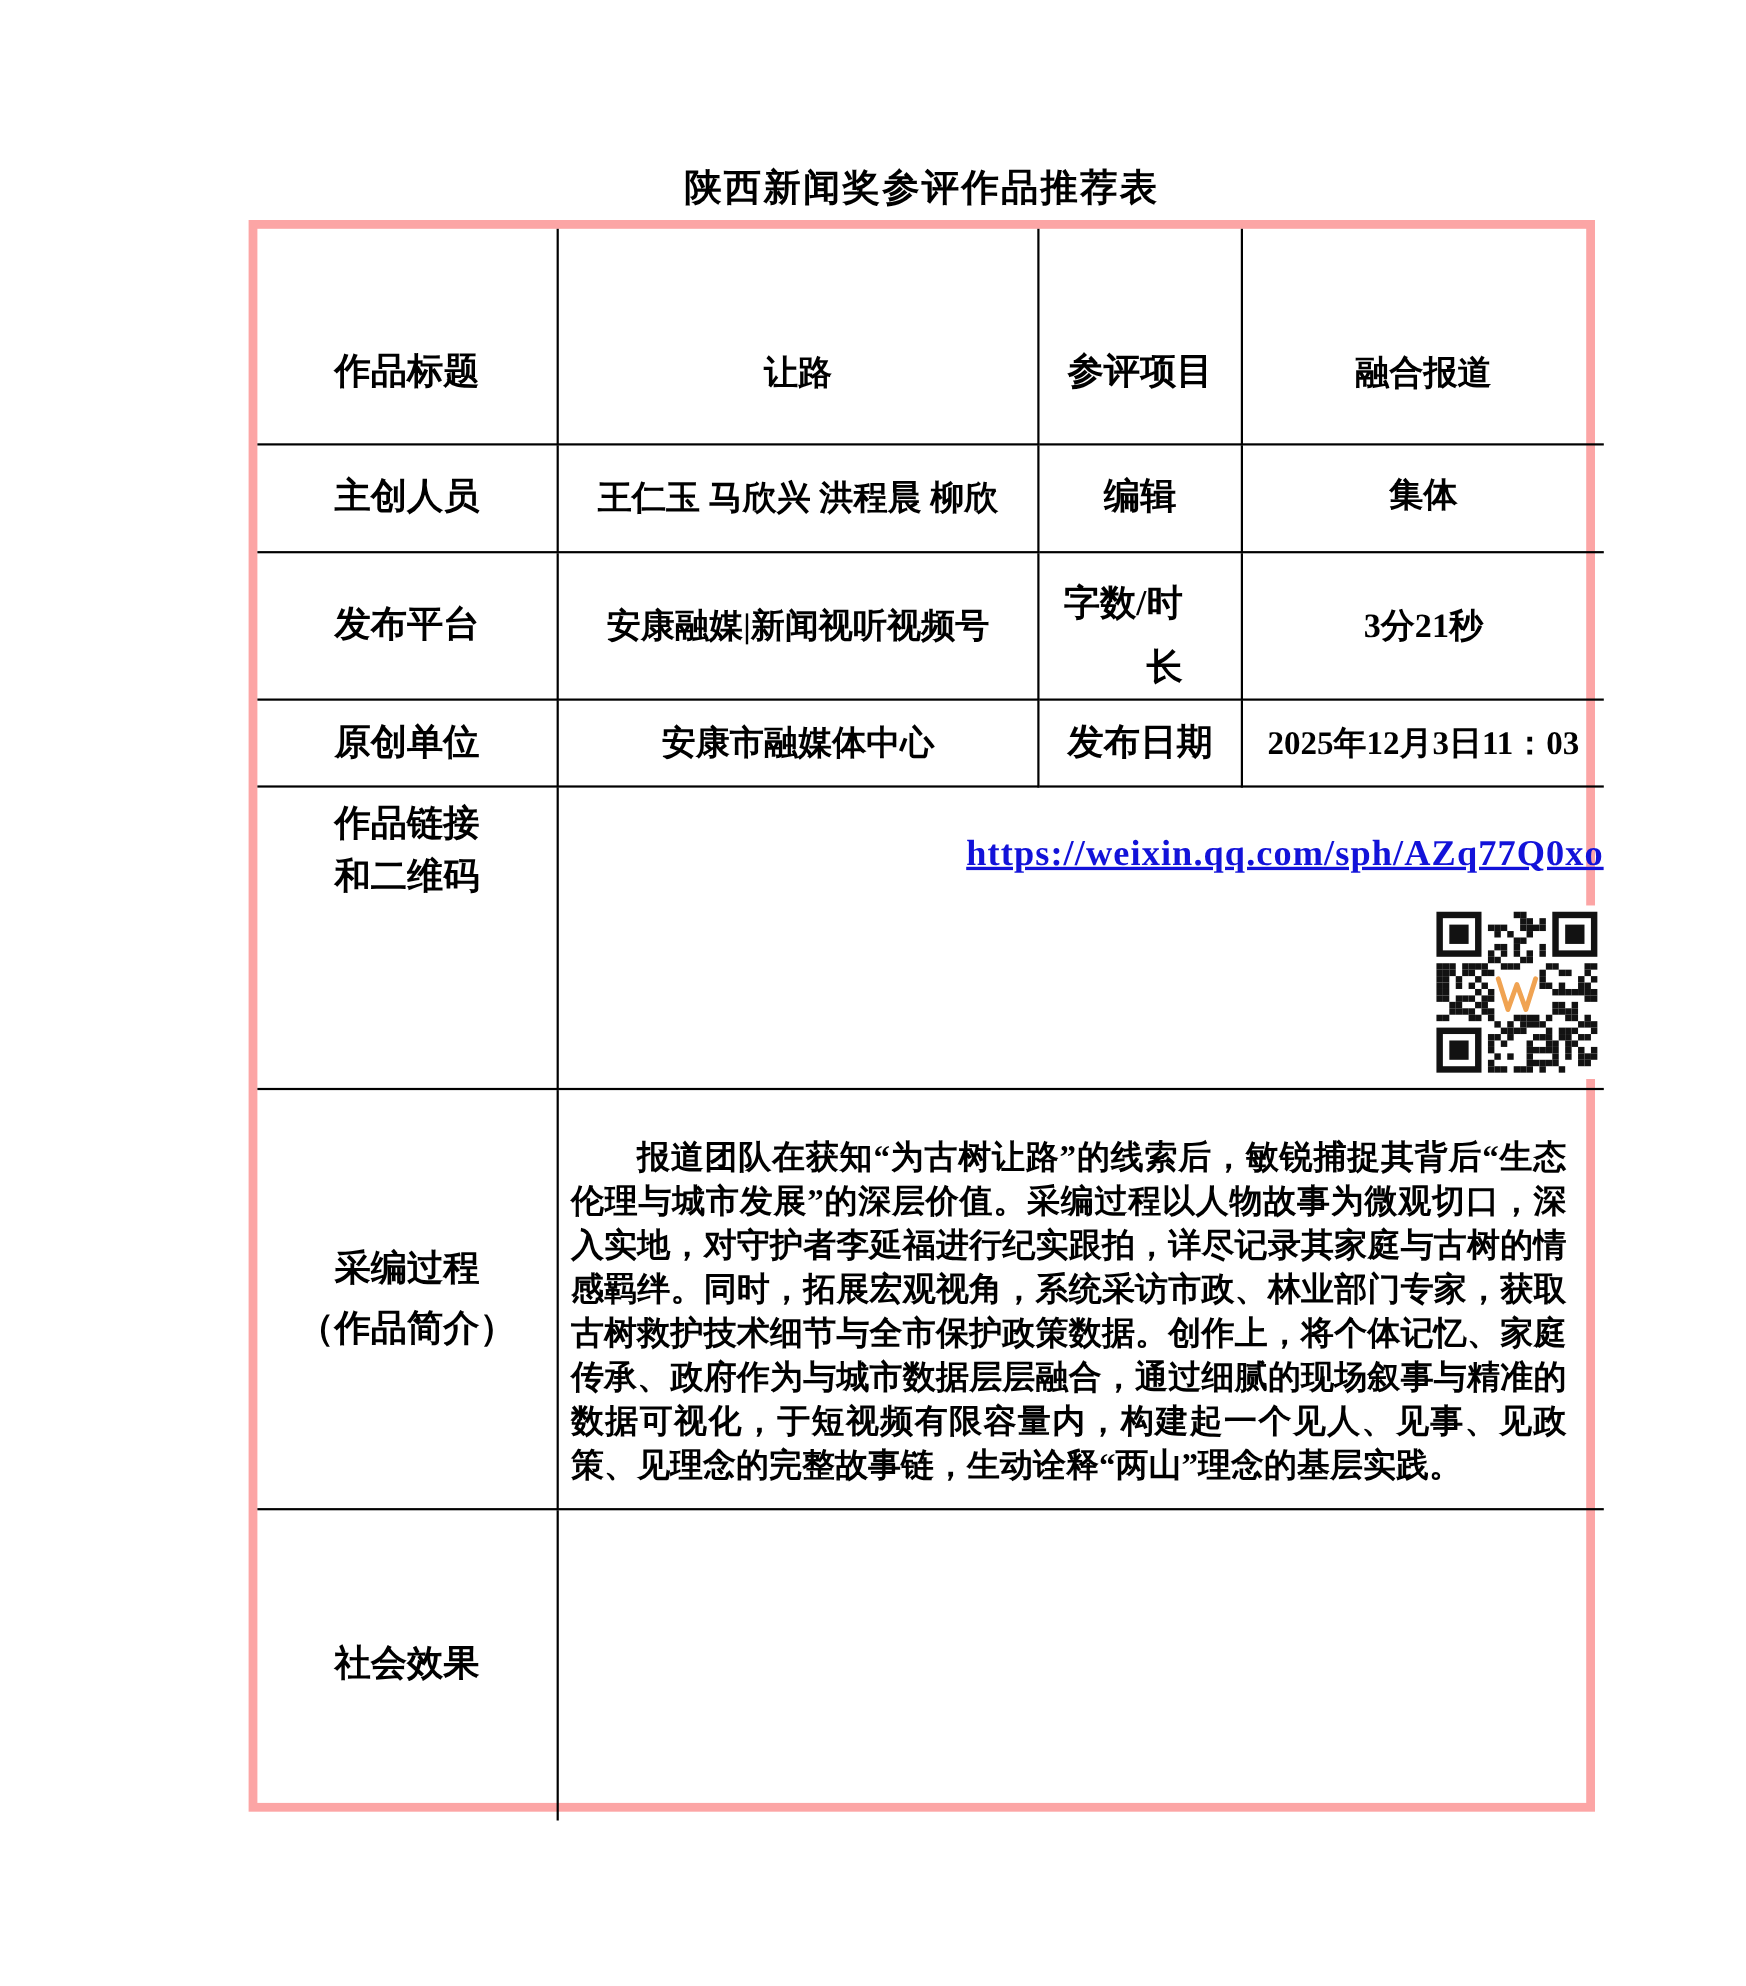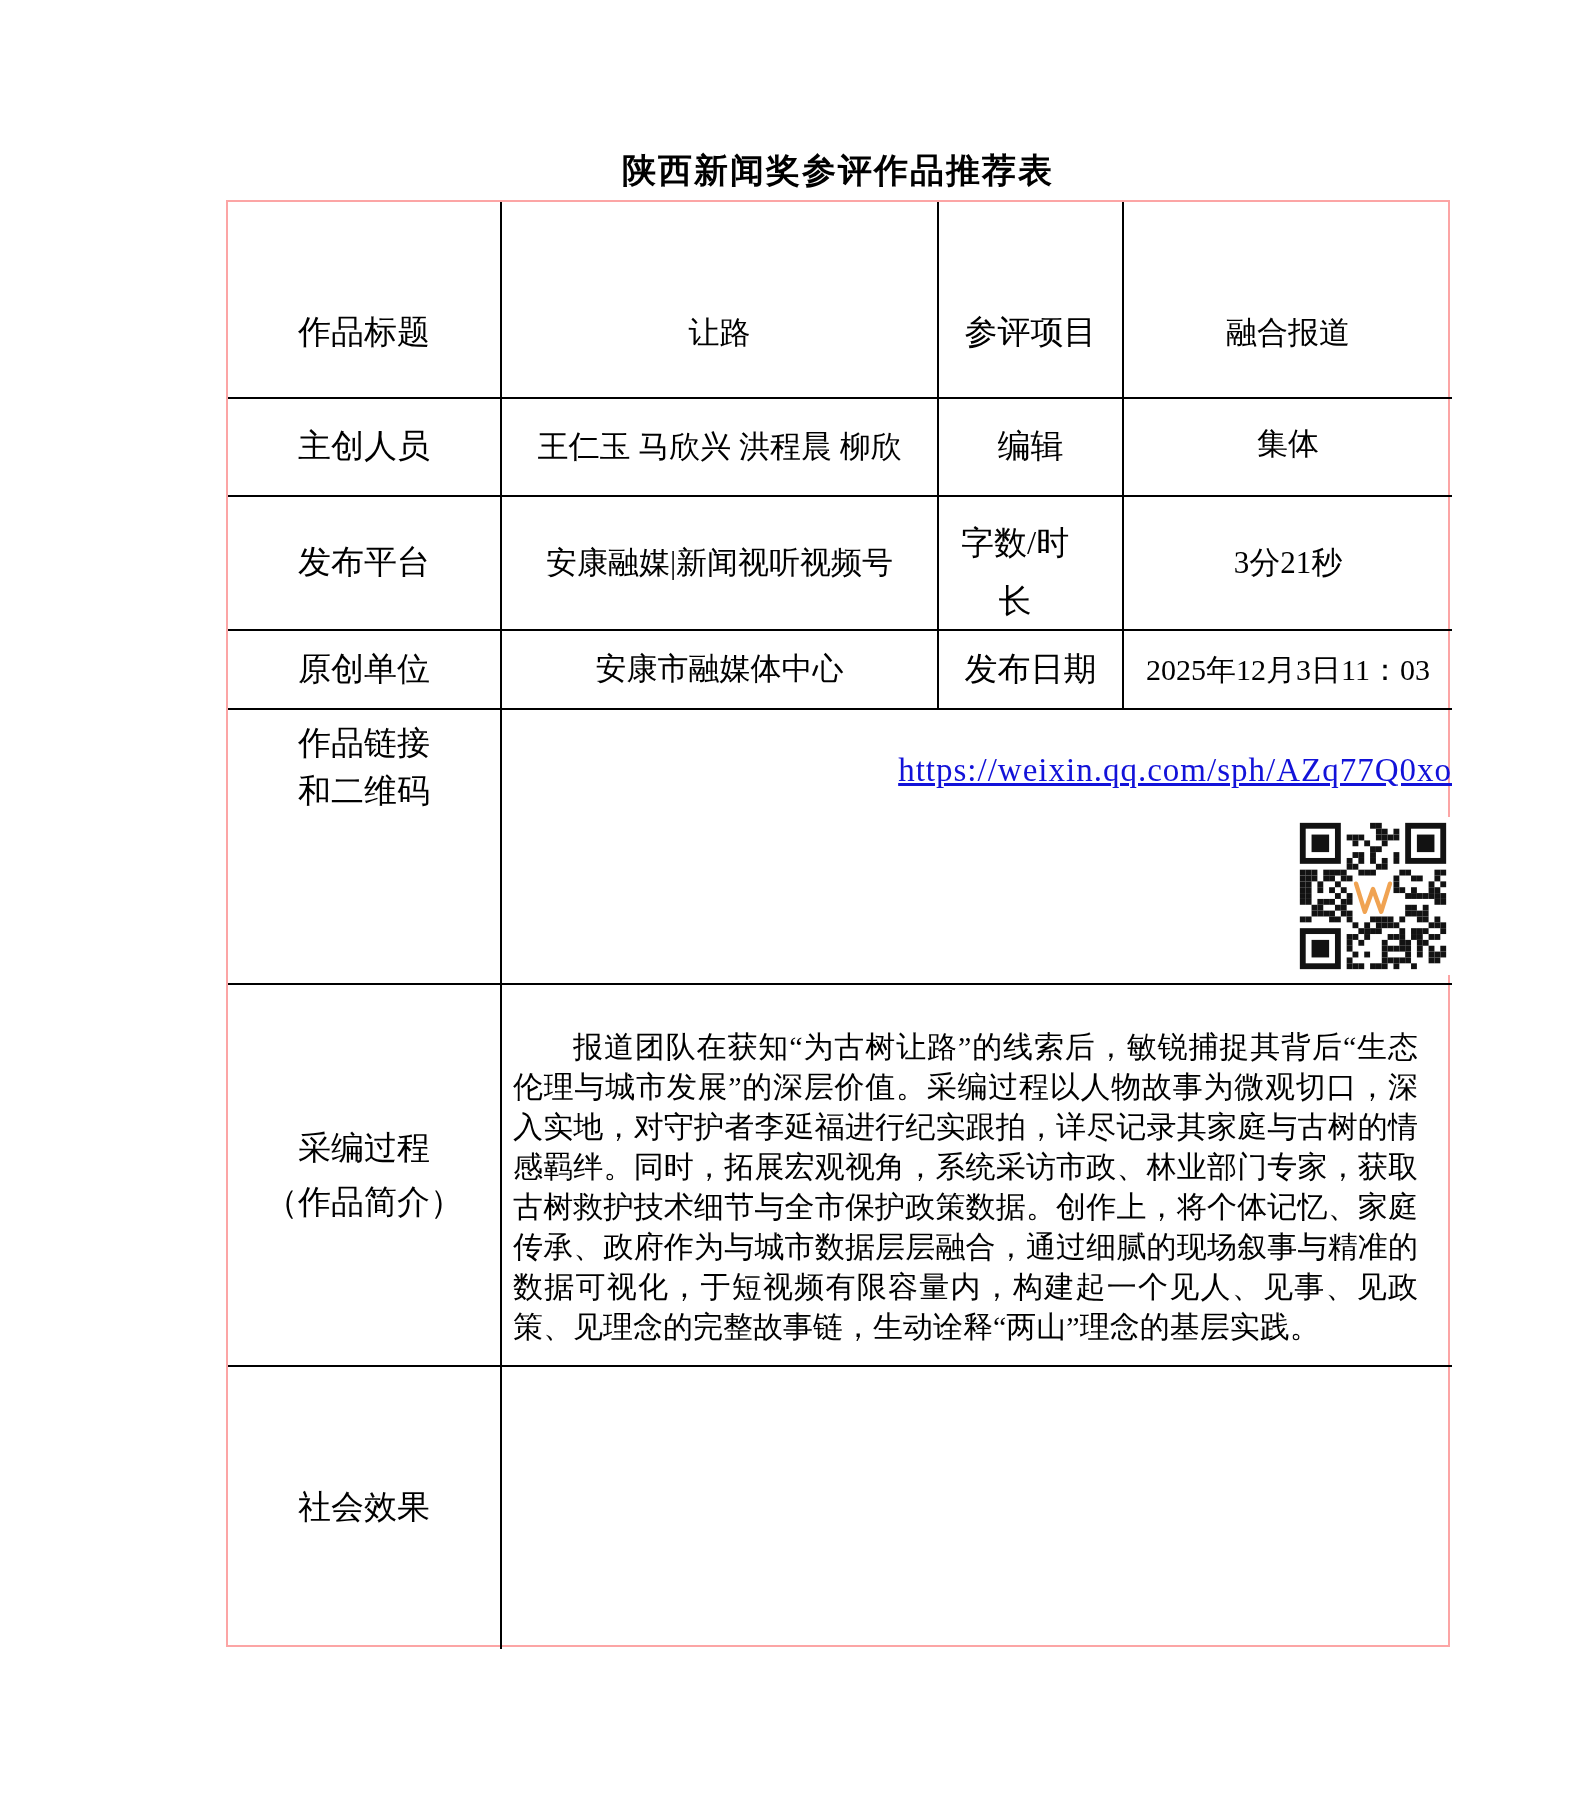--- a/index.html
+++ b/index.html
@@ -9,37 +9,38 @@
   }
   .doc-title {
     position:absolute; left:226px; top:148px; width:1224px;
     text-align:center; font-size:34px; font-weight:bold; letter-spacing:2px;
   }
   .form-table {
     position:absolute; left:226px; top:200px; width:1224px; height:1447px;
     display:grid; box-sizing:border-box;
     grid-template-columns:274px 437px 185px 328px;
     grid-template-rows:197px 98px 134px 79px 275px 382px 282px;
-    border:2px solid #fca5a5;
+    border:8px solid #fca5a5;
+    font-weight:bold;
   }
   .cell {
     box-sizing:border-box; border-right:2px solid #000; border-bottom:2px solid #000;
     display:flex; align-items:center; justify-content:center;
     font-size:33px; line-height:1.25; text-align:center; overflow:hidden;
   }
   .last-col, .span-rest { border-right:none; }
   .last-row { border-bottom:none; }
   .span-rest { grid-column:2 / 5; }
   .v-bottom { align-items:flex-end; padding-bottom:44px; }
   .v-top26  { align-items:flex-start; padding-top:26px; }
   .val { font-size:31px; }
   .wrap2 { white-space:pre-line; }
   .count-label {
     align-items:flex-start; padding-top:18px; white-space:pre-line;
-    line-height:1.75; text-align:center; justify-content:flex-start; padding-left:22px;
+    line-height:1.75; text-align:right; justify-content:flex-start; padding-left:22px;
   }
   .date-val { font-size:30px; }
   .link-label { align-items:flex-start; padding-top:10px; line-height:1.45; }
   .link-cell {
     flex-direction:column; justify-content:flex-start; padding-top:40px; gap:26px;align-items:flex-end;
   }
   .work-link {
     font-size:33px; text-decoration:underline; cursor:pointer;
     font-family:"Liberation Serif","DejaVu Serif",serif; letter-spacing:1px;
   }

